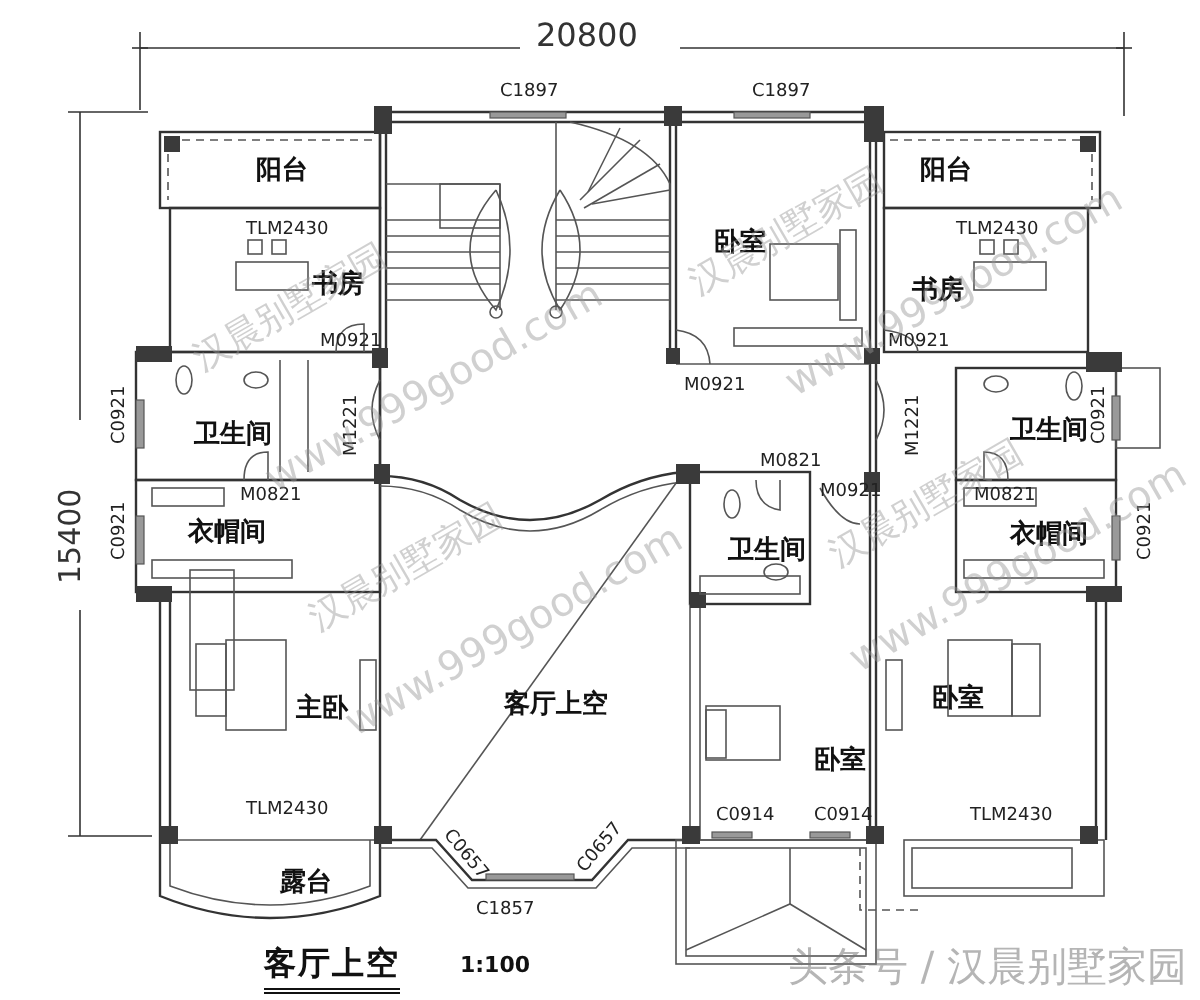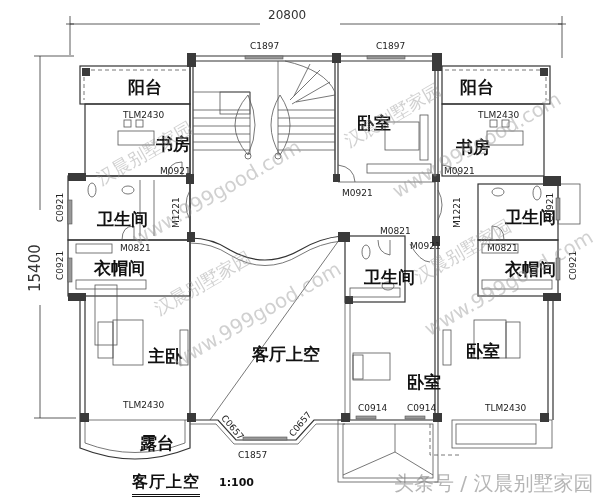--- a/index.html
+++ b/index.html
@@ -5,24 +5,24 @@
   html, body { margin:0; padding:0; background:#ffffff; }
   body { width:600px; height:500px; overflow:hidden; position:relative; font-family:"DejaVu Sans", sans-serif; }
   #plan { position:absolute; left:0; top:0; width:600px; height:500px; }
   .wall { stroke:#333; stroke-width:1.2; fill:none; }
   .thin { stroke:#555; stroke-width:0.8; fill:none; }
   .dash { stroke:#555; stroke-width:0.8; fill:none; stroke-dasharray:4 3; }
   .col { fill:#3a3a3a; }
   .win { fill:#999; stroke:#555; stroke-width:0.6; }
   .dim { stroke:#333; stroke-width:0.8; fill:none; }
   .lbl { position:absolute; font-family:"DejaVu Sans", sans-serif; color:#111; white-space:nowrap; }
-  .room { font-size:17px; font-weight:bold; }
+  .room { font-size:13px; font-weight:bold; }
   .code { font-size:9px; color:#222; }
   .vcode { font-size:9px; color:#222; transform:rotate(-90deg); transform-origin:left top; }
-  .dimtxt { font-size:12px; color:#333; }
+  .dimtxt { font-size:16px; color:#333; }
   .vdimtxt { font-size:15px; color:#333; transform:rotate(-90deg); transform-origin:left top; }
   .title { font-size:16px; font-weight:bold; letter-spacing:1px; }
   .scale { font-size:11px; font-weight:bold; }
   .wm { position:absolute; color:rgba(150,150,150,0.45); font-size:18px; transform:rotate(-30deg); transform-origin:left top; white-space:nowrap; font-family:"DejaVu Sans", sans-serif; }
   .wmurl { position:absolute; color:rgba(150,150,150,0.45); font-size:20px; transform:rotate(-30deg); transform-origin:left top; white-space:nowrap; font-family:"DejaVu Sans", sans-serif; }
   .wmfoot { position:absolute; color:rgba(120,120,120,0.55); font-size:20px; white-space:nowrap; font-family:"DejaVu Sans", sans-serif; }
 </style>
 </head>
 <body>
 
@@ -255,21 +255,21 @@
 <div class="lbl code" style="left:410px;top:241px;">M0921</div>
 <div class="lbl code" style="left:123px;top:400px;">TLM2430</div>
 <div class="lbl code" style="left:485px;top:403px;">TLM2430</div>
 <div class="lbl code" style="left:227px;top:413px;transform:rotate(50deg);transform-origin:left top;">C0657</div>
 <div class="lbl code" style="left:287px;top:432px;transform:rotate(-50deg);transform-origin:left top;">C0657</div>
 <div class="lbl code" style="left:238px;top:450px;">C1857</div>
 <div class="lbl code" style="left:358px;top:403px;">C0914</div>
 <div class="lbl code" style="left:407px;top:403px;">C0914</div>
 
 <div class="lbl title" style="left:132px;top:472px;border-bottom:3px double #111;padding-bottom:1px;">客厅上空</div>
-<div class="lbl scale" style="left:219px;top:476px;">1:100</div>
+<div class="lbl scale" style="left:230px;top:476px;">1:100</div>
 
 <div class="wm" style="left:92px;top:170px;">汉晨别墅家园</div>
 <div class="wmurl" style="left:128px;top:230px;">www.999good.com</div>
 <div class="wm" style="left:340px;top:132px;">汉晨别墅家园</div>
 <div class="wmurl" style="left:388px;top:182px;">www.999good.com</div>
 <div class="wm" style="left:150px;top:300px;">汉晨别墅家园</div>
 <div class="wmurl" style="left:168px;top:352px;">www.999good.com</div>
 <div class="wm" style="left:410px;top:268px;">汉晨别墅家园</div>
 <div class="wmurl" style="left:420px;top:320px;">www.999good.com</div>
 <div class="wmfoot" style="left:394px;top:470px;">头条号 / 汉晨别墅家园</div>

